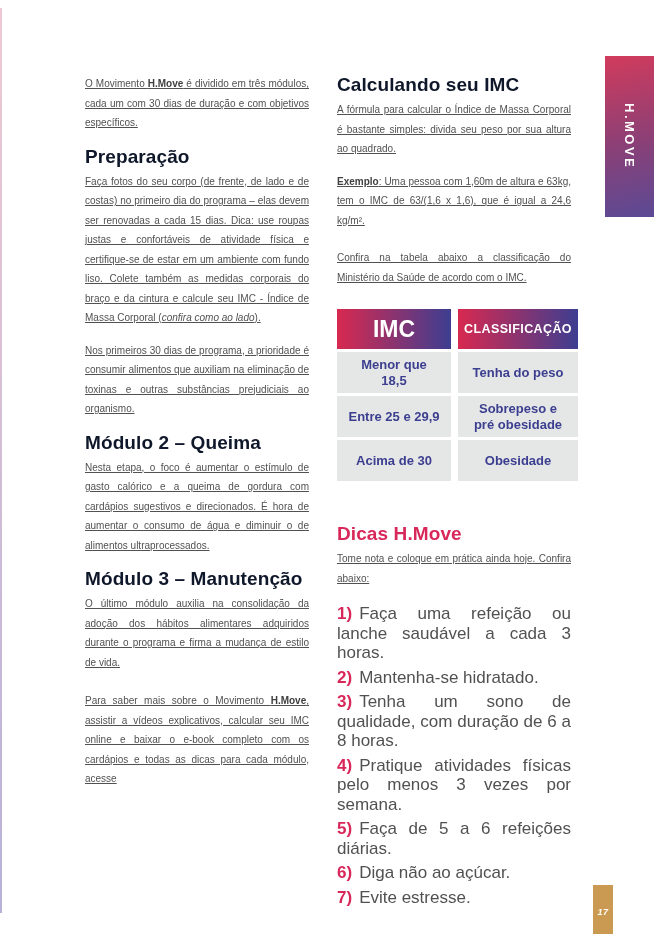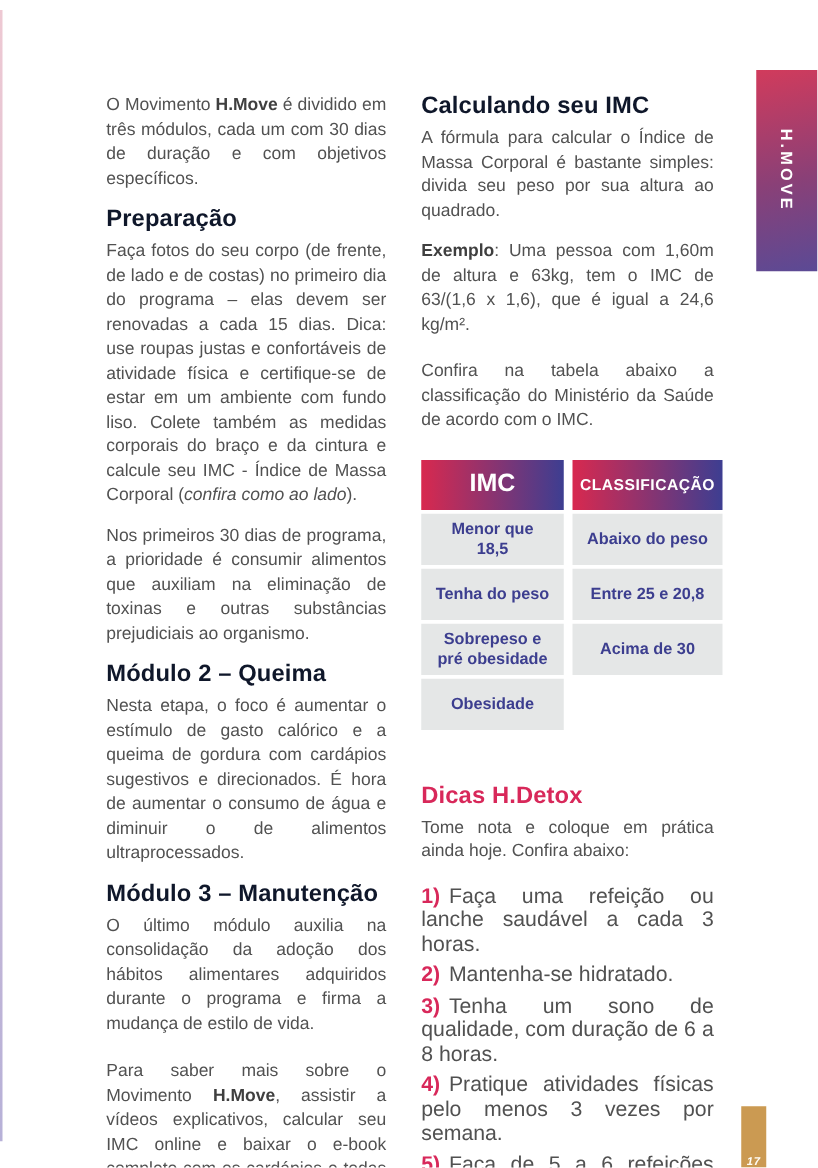--- a/index.html
+++ b/index.html
@@ -19,51 +19,52 @@
     background:linear-gradient(168deg,#d13b5c 0%,#8a4077 55%,#5b4a95 100%);
     display:flex;align-items:center;justify-content:center;
   }
   .side-tab span{
     writing-mode:vertical-rl;color:#ffffff;font-weight:bold;font-size:13px;
     letter-spacing:2.5px;
   }
   
   .page-badge{
     position:absolute;left:593px;top:885px;width:20px;height:49px;
-    background:#cb9a52;display:flex;justify-content:center;align-items:flex-end;
+    background:#cb9a52;display:flex;justify-content:center;align-items:center;
     padding-top:4px;box-sizing:border-box;
   }
   .page-badge span{
     color:#fffdf6;font-size:9px;font-weight:bold;font-style:italic;letter-spacing:.5px;
   }
   
   .col{position:absolute;top:74px;}
   .col-left{left:85px;width:224px;}
   .col-right{left:337px;width:234px;}
   p.body{
-    font-size:14px;line-height:19.5px;color:#515151;text-align:justify;
+    font-size:10px;line-height:19.5px;color:#515151;text-align:justify;
     margin:0 0 13px 0;
+    text-decoration:underline;
   }
   p.body b{color:#3f3f3f;}
   h2{
     font-size:19px;line-height:22px;font-weight:bold;margin:8px 0 4px 0;
     color:#0f172a;letter-spacing:.1px;
   }
   h2.pink{color:#d8285a;margin-top:0;}
   .col-right h2.first{margin-top:0;}
   
   .imc-table{
     margin-top:22px;display:grid;grid-template-columns:114px 120px;
     column-gap:7px;row-gap:3px;
   }
   .th{
     height:40px;display:flex;align-items:center;justify-content:center;
     color:#ffffff;background:linear-gradient(to right,#d8294f,#3d3e91);
   }
-  .th-imc{font-size:20px;font-weight:bold;}
+  .th-imc{font-size:23px;font-weight:bold;}
   .th-cls{font-size:12.5px;font-weight:bold;letter-spacing:.4px;}
   .td{
     background:#e5e7e7;min-height:41px;display:flex;align-items:center;justify-content:center;
     color:#3c3e8f;font-weight:bold;font-size:13px;line-height:16px;text-align:center;
     padding:3px 10px;box-sizing:border-box;
   }
   
   .dicas-block{margin-top:42px;}
   .dicas-intro{margin-bottom:9px;}
   p.dica{
@@ -109,33 +110,32 @@
     <h2 class="first">Calculando seu IMC</h2>
     <p class="body">A fórmula para calcular o Índice de Massa Corporal é bastante simples: divida seu peso por sua altura ao quadrado.</p>
     <p class="body" style=""><b>Exemplo</b><span>: Uma pessoa com 1,60m de altura e 63kg, tem o IMC de 63/(1,6 x 1,6), que é igual a 24,6 kg/m².</span></p>
     <p class="body" style="margin-top:18px;">Confira na tabela abaixo a classificação do Ministério da Saúde de acordo com o IMC.</p>
 
     <div class="imc-table">
       <div class="th th-imc">IMC</div>
       <div class="th th-cls">CLASSIFICAÇÃO</div>
 
       <div class="td">Menor que 18,5</div>
-      <div class="td">Abaixo do peso</div>
 
       <div class="td">Tenha do peso</div>
 
-      <div class="td">Entre 25 e 20,8</div>
+      <div class="td">Entre 25 e 29,9</div>
       <div class="td">Sobrepeso e pré obesidade</div>
 
       <div class="td">Acima de 30</div>
       <div class="td">Obesidade</div>
     </div>
 
     <div class="dicas-block">
-      <h2 class="pink">Dicas H.Detox</h2>
+      <h2 class="pink">Dicas H.Move</h2>
       <p class="body dicas-intro">Tome nota e coloque em prática ainda hoje. Confira abaixo:</p>
 
       <p class="dica" style="margin-top:16px;"><span class="num">1)</span><span>Faça uma refeição ou lanche saudável a cada 3 horas.</span></p>
       <p class="dica"><span class="num">2)</span><span>Mantenha-se hidratado.</span></p>
       <p class="dica"><span class="num">3)</span><span>Tenha um sono de qualidade, com duração de 6 a 8 horas.</span></p>
       <p class="dica"><span class="num">4)</span><span>Pratique atividades físicas pelo menos 3 vezes por semana.</span></p>
       <p class="dica"><span class="num">5)</span><span>Faça de 5 a 6 refeições diárias.</span></p>
       <p class="dica"><span class="num">6)</span><span>Diga não ao açúcar.</span></p>
       <p class="dica"><span class="num">7)</span><span>Evite estresse.</span></p>
     </div>

